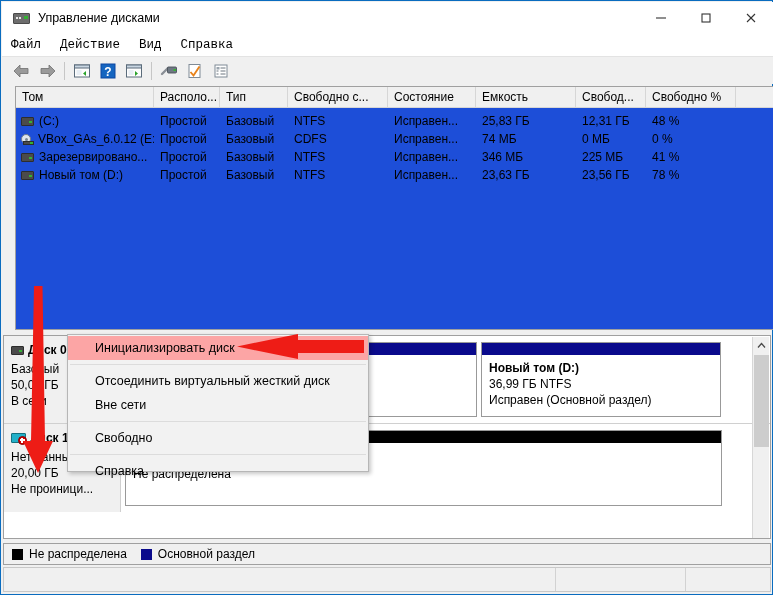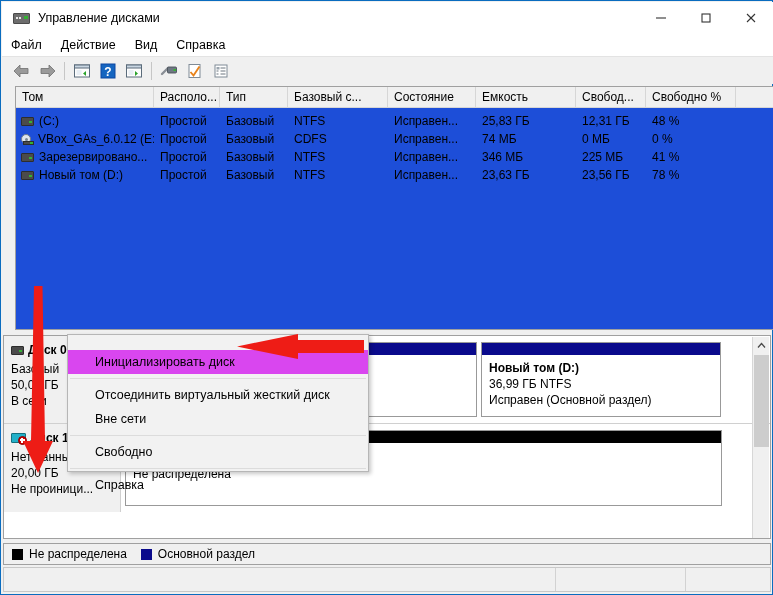--- a/index.html
+++ b/index.html
@@ -29,21 +29,21 @@
   .title-icon .dot2{position:absolute;left:6px;top:6px;width:2px;height:2px;background:#e8e8e8;}
   .title-text{font-size:12.5px;color:#000;}
   .winbtns{position:absolute;right:0;top:0;height:32px;display:flex;}
   .winbtn{width:45px;height:32px;display:flex;align-items:center;justify-content:center;}
   .winbtn svg{display:block;}
   
   .menubar{
     position:absolute;left:1px;top:33px;width:771px;height:22px;
     background:#ffffff;display:flex;align-items:center;padding-left:9px;box-sizing:border-box;
   }
-  .menubar span{margin-right:19px;font-size:12.5px;}
+  .menubar span{margin-right:19px;font-size:12.5px;font-family:Liberation Mono, monospace;}
   
   .toolbar{
     position:absolute;left:1px;top:55px;width:771px;height:28px;
     background:#f0f0f0;border-top:1px solid #e3e3e3;
     display:flex;align-items:center;padding-left:6px;box-sizing:border-box;
   }
   .tb-item{width:26px;height:24px;display:flex;align-items:center;justify-content:center;}
   .tb-sep{width:1px;height:18px;background:#c6c6c6;margin:0 4px;}
   
   .vol-panel{
@@ -138,21 +138,21 @@
   
   .ctxmenu{
     position:absolute;left:66px;top:333px;width:302px;height:138px;
     background:#f2f2f2;border:1px solid #b6b6b6;box-sizing:border-box;
     box-shadow:2px 2px 4px rgba(0,0,0,0.22);z-index:40;padding:1px 0;
   }
   .ctx-item{
     height:24px;display:flex;align-items:center;padding-left:27px;
     font-size:12.5px;box-sizing:border-box;white-space:nowrap;
   }
-  .ctx-item.sel{background:#d946ef;margin-top:14px;}
+  .ctx-item.sel{background:#fca5a5;}
   .ctx-sep{height:1px;background:#dcdcdc;margin:4px 2px;}
   
   .arrow-layer{position:absolute;left:0;top:0;width:773px;height:595px;pointer-events:none;z-index:60;}
 </style>
 </head>
 <body>
 
 <div class="window">
 
   <div class="titlebar">
@@ -249,21 +249,21 @@
         <line x1="3.5" y1="11" x2="5.5" y2="11" stroke="#6b757e" stroke-width="1"></line>
       </svg>
     </div>
   </div>
 
   <div class="vol-panel">
     <div class="vol-head">
       <div class="c0">Том</div>
       <div class="c1">Располо...</div>
       <div class="c2">Тип</div>
-      <div class="c3">Базовый с...</div>
+      <div class="c3">Свободно с...</div>
       <div class="c4">Состояние</div>
       <div class="c5">Емкость</div>
       <div class="c6">Свобод...</div>
       <div class="c7">Свободно %</div>
       <div class="c8"></div>
     </div>
 
     <div class="vol-row" style="margin-top:4px;">
       <div class="c0">
           <span class="hdd-ico"></span>

